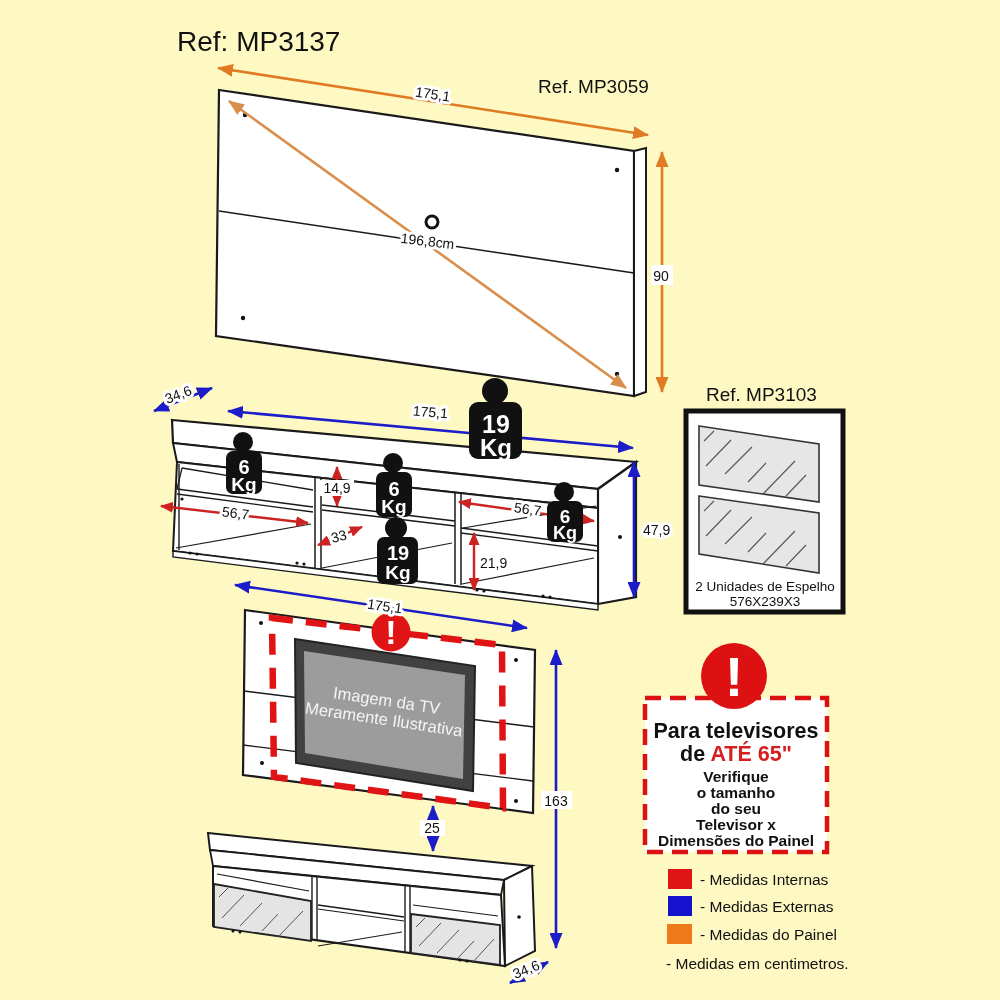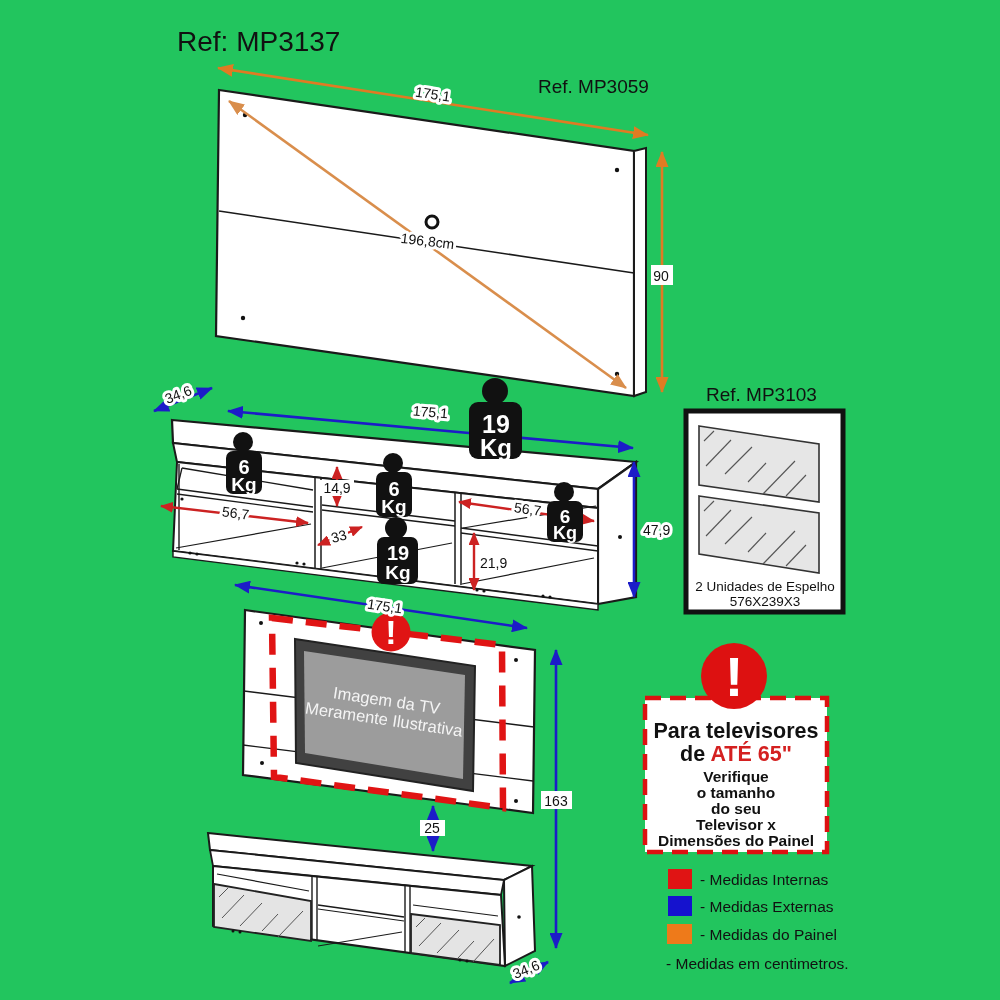--- a/index.html
+++ b/index.html
@@ -1,16 +1,16 @@
 <!DOCTYPE html>
 <html><head>
 <meta charset="utf-8">
 <style>
   html,body{margin:0;padding:0;background:#fff;}
-  .page{width:1000px;height:1000px;position:relative;background:#22c55e;overflow:hidden;
+  .page{width:1000px;height:1000px;position:relative;background:#fef9c3;overflow:hidden;
         font-family:"Liberation Sans", sans-serif;}
   svg{display:block}
   text{font-family:"Liberation Sans", sans-serif;}
   .dim{font-size:14px;fill:#111;}
   .dim-bg{paint-order:stroke;stroke:#fff;stroke-width:6px;stroke-linejoin:round;}
   .ref{font-size:19px;fill:#111;}
   .wtxt{fill:#fff;font-weight:bold;text-anchor:middle;}
 </style>
 </head>
 <body>

